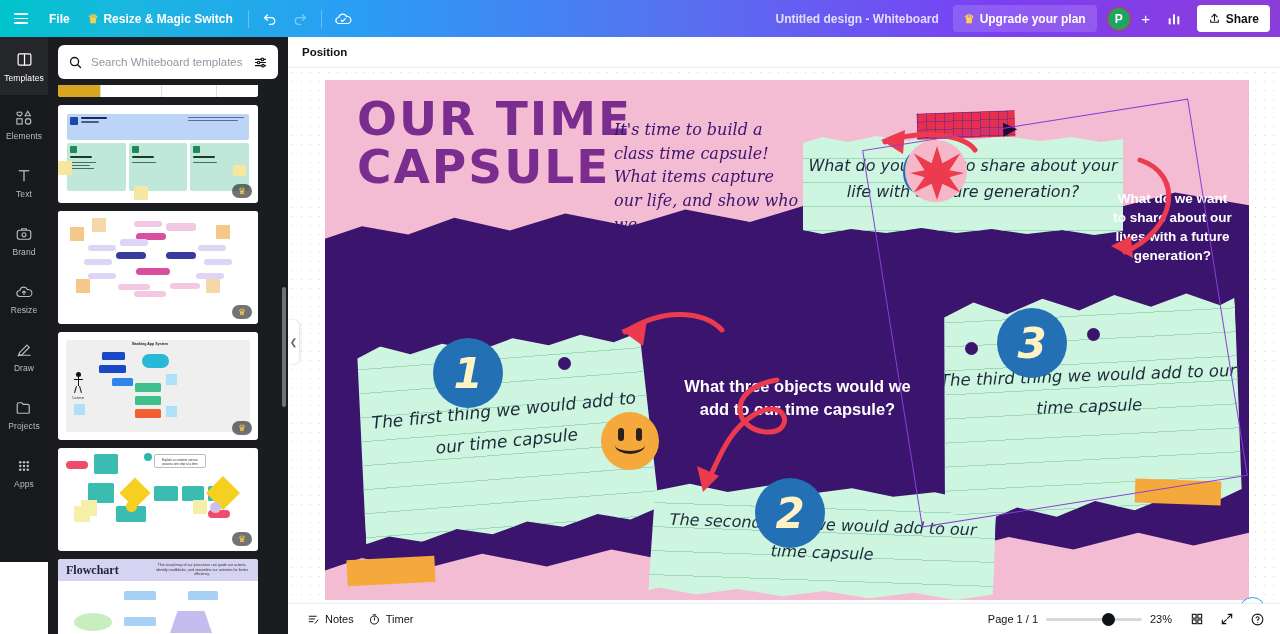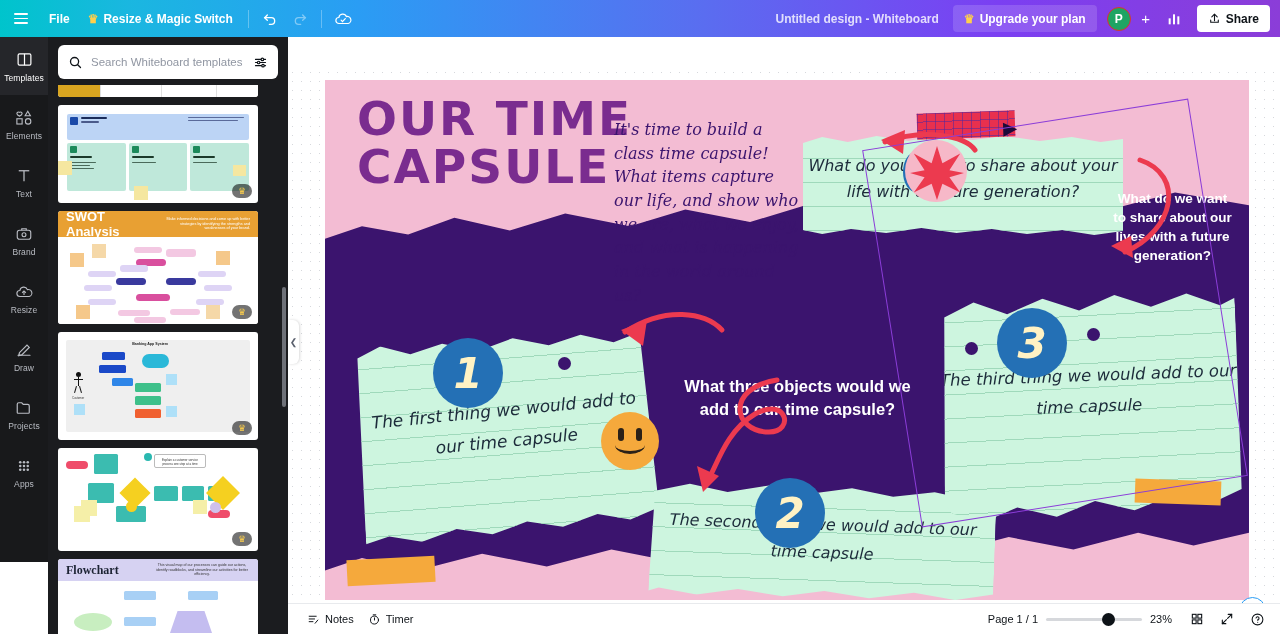--- a/index.html
+++ b/index.html
@@ -549,24 +549,20 @@
               <div class="bar" style="height:1.1px;width:24px;background:#4a6a5a;margin-top:4px;"></div>
               <div style="position:absolute;right:3px;top:22px;width:13px;height:11px;background:#f5e7a0;"></div>
             </div>
           </div>
         </div>
       </div>
       <div class="crown-badge">♛</div>
     </div>
 
     <div class="tile" style="height:113px;">
-      <div style="height:26px;background:#e8a033;display:flex;align-items:center;padding:0 8px;">
-        <div class="t-head" style="color:#fff;font-size:13px;">SWOT Analysis</div>
-        <div style="margin-left:auto;width:95px;font-size:3.8px;color:#fff;text-align:right;line-height:1.3;">Make informed decisions and come up with better strategies by identifying the strengths and weaknesses of your brand.</div>
-      </div>
       <div style="position:relative;height:87px;background:#fff;">
         <div style="position:absolute;left:78px;top:22px;width:30px;height:7px;background:#d94f9e;border-radius:4px;"></div>
         <div style="position:absolute;left:58px;top:41px;width:30px;height:7px;background:#3a3a9e;border-radius:4px;"></div>
         <div style="position:absolute;left:108px;top:41px;width:30px;height:7px;background:#3a3a9e;border-radius:4px;"></div>
         <div style="position:absolute;left:78px;top:57px;width:34px;height:7px;background:#d94f9e;border-radius:4px;"></div>
         <div style="position:absolute;left:76px;top:10px;width:28px;height:6px;background:#f3c8e2;border-radius:3px;"></div>
         <div style="position:absolute;left:108px;top:12px;width:30px;height:8px;background:#f3c8e2;border-radius:3px;"></div>
         <div style="position:absolute;left:62px;top:28px;width:28px;height:7px;background:#ded4f5;border-radius:3px;"></div>
         <div style="position:absolute;left:30px;top:34px;width:28px;height:6px;background:#ded4f5;border-radius:3px;"></div>
         <div style="position:absolute;left:26px;top:48px;width:28px;height:6px;background:#ded4f5;border-radius:3px;"></div>
@@ -651,20 +647,23 @@
     </div>
   </div>
 
   <div class="panel-scroll"></div>
 </div>
 
 <div class="collapse-tab">❮</div>
 
 <div class="stage">
 
+  <div class="ctxbar">
+    <div class="lbl">Position</div>
+  </div>
 
   <div class="canvas-area">
     <div class="page">
 
       <div class="purple-mass">
         <div class="tear-top"></div>
       </div>
 
       <div class="big-title">OUR TIME<br>CAPSULE</div>
 

